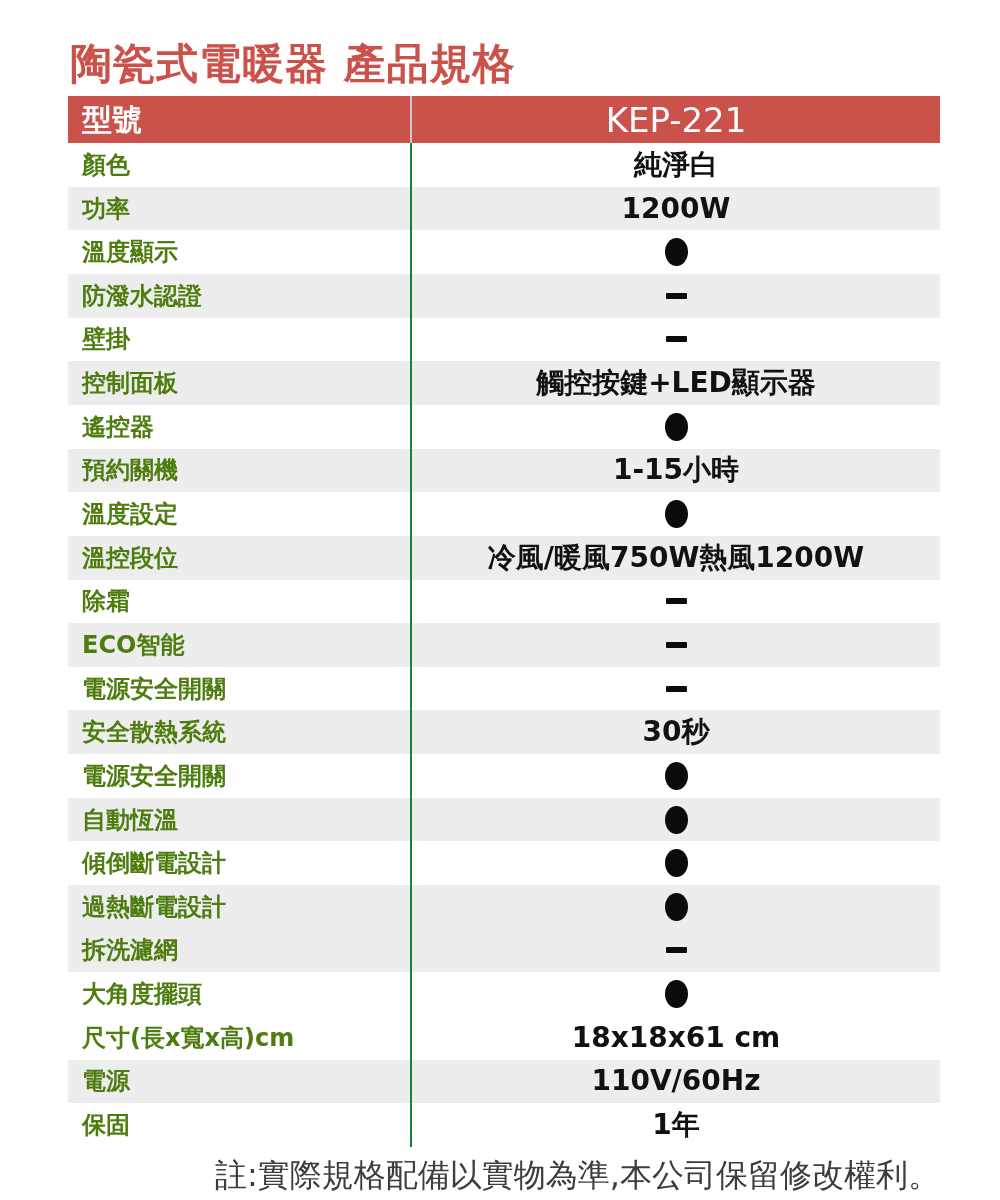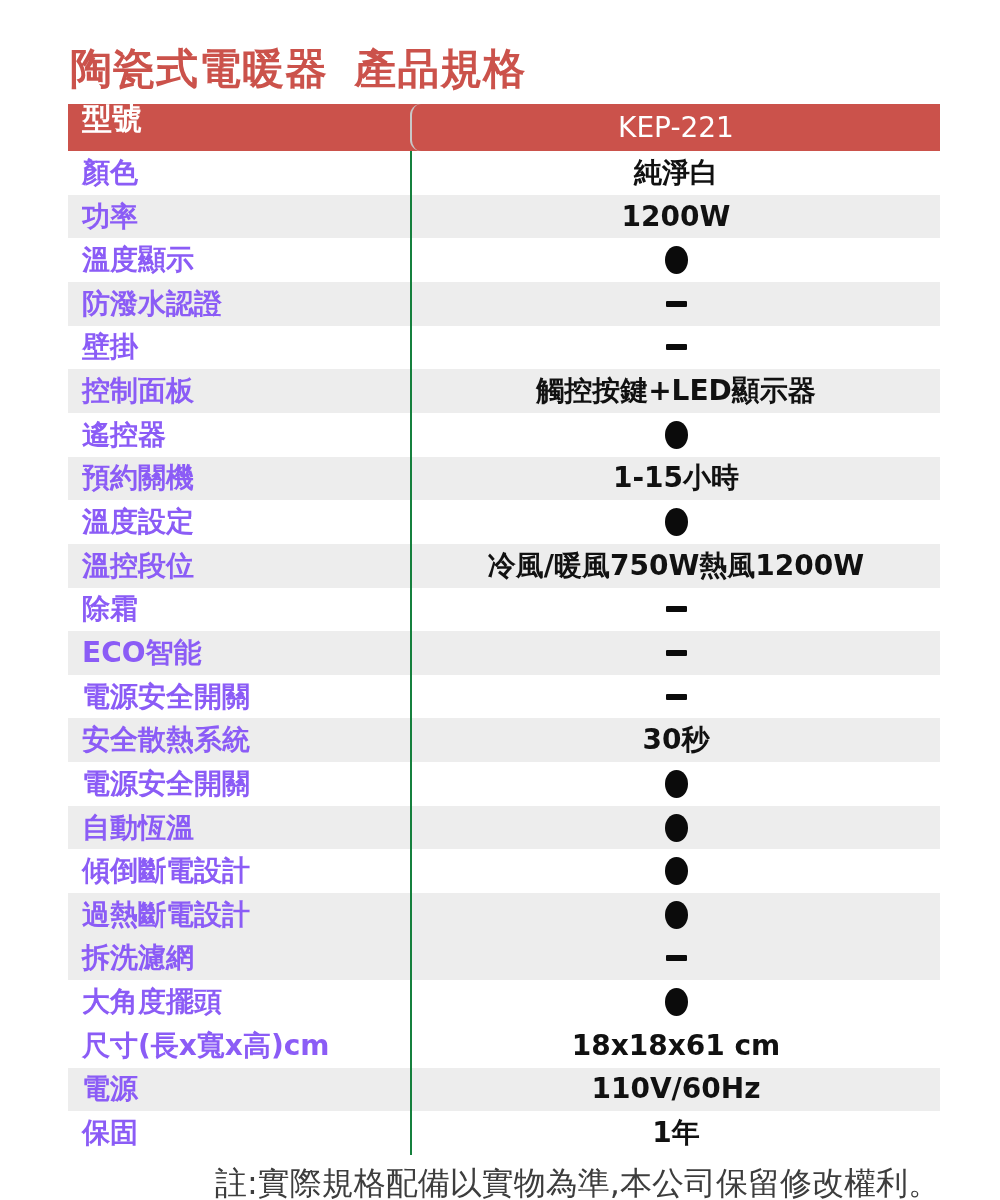--- a/index.html
+++ b/index.html
@@ -15,74 +15,73 @@
     background: #ffffff;
     overflow: hidden;
   }
   .content {
     position: absolute;
     left: 68px;
     top: 42px;
     width: 872px;
   }
   .page-title {
-    margin: 8px 0 10px 2px;
+    margin: 0 0 10px 2px;
     font-size: 42px;
     line-height: 1.05;
     font-weight: bold;
     color: #cb524b;
     letter-spacing: 1px;
-    font-family: Liberation Mono, monospace;
   }
   .spec-table {
     width: 872px;
     border-collapse: collapse;
   }
   .thead-row {
     display: flex;
     height: 47px;
     background: #cb524b;
     color: #ffffff;
+    align-items: center;
   }
   .thead-label {
     width: 342px;
     box-sizing: border-box;
     padding-left: 14px;
     font-size: 30px;
     font-weight: bold;
     line-height: 1;
   }
   .thead-value {
     flex: 1;
     text-align: center;
-    font-size: 28px;
+    font-size: 34px;
     font-weight: normal;
     line-height: 1;
     border-left: 2px solid #c8c8c8;
     align-self: stretch;
     display: flex;
     align-items: center;
     justify-content: center;
-    border-radius: 11px;
   }
   .spec-row {
     display: flex;
     height: 43.65px;
     align-items: stretch;
   }
   .spec-row.alt {
     background: #ededed;
   }
   .cell-label {
     width: 342px;
     box-sizing: border-box;
     padding-left: 14px;
-    font-size: 28px;
-    font-weight: bold;
-    color: #8b5cf6;
+    font-size: 24px;
+    font-weight: bold;
+    color: #4d7c0f;
     display: flex;
     align-items: center;
     line-height: 1;
   }
   .cell-value {
     flex: 1;
     border-left: 2px solid #15803d;
     display: flex;
     align-items: center;
     justify-content: center;

